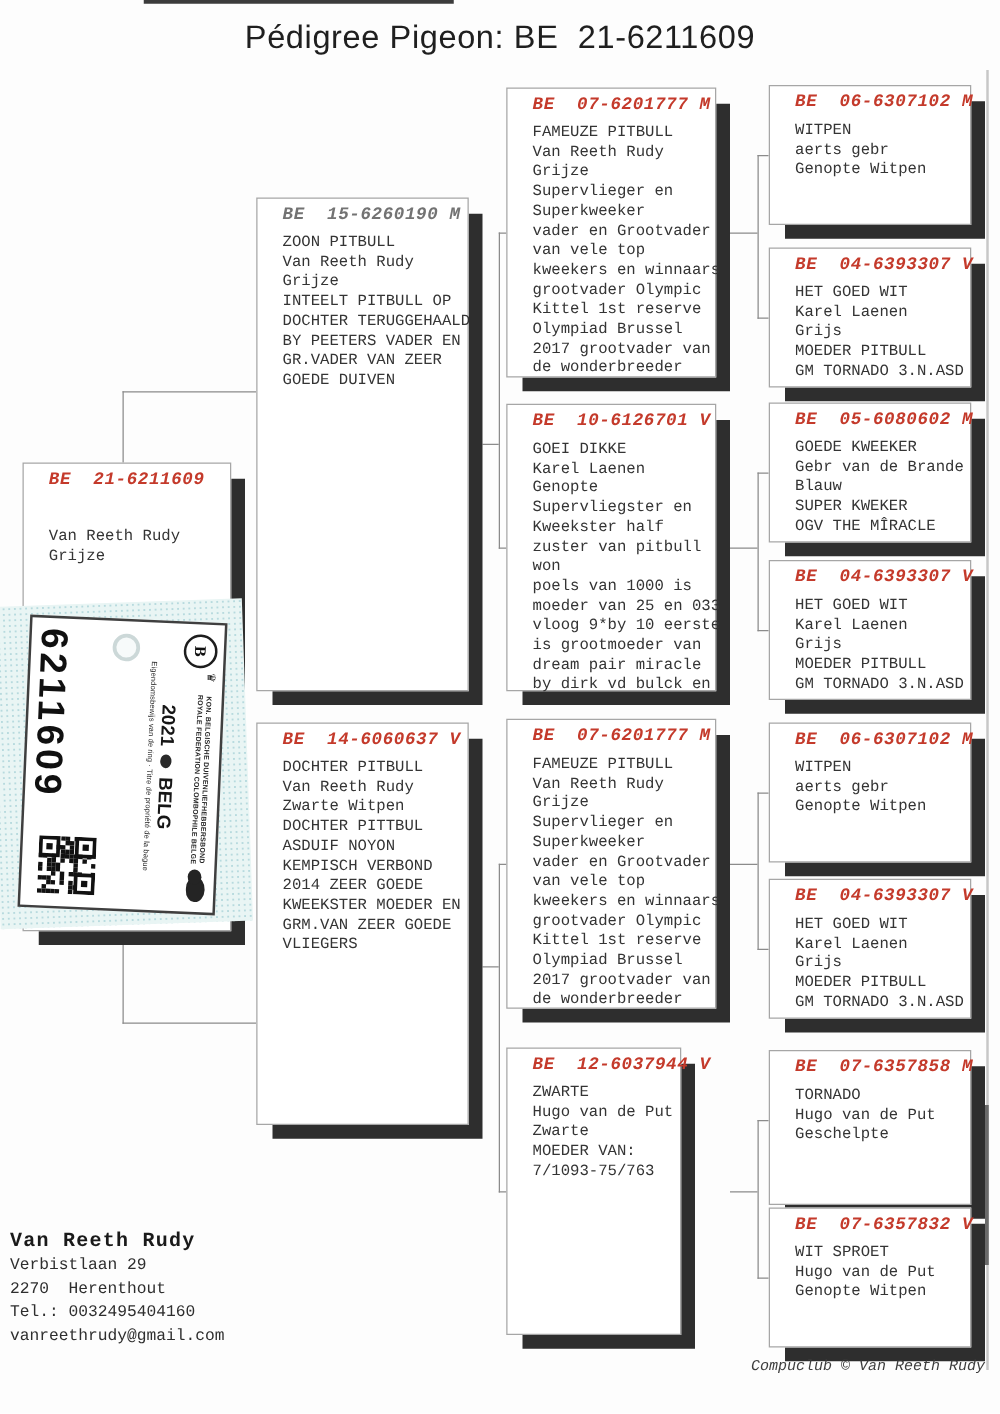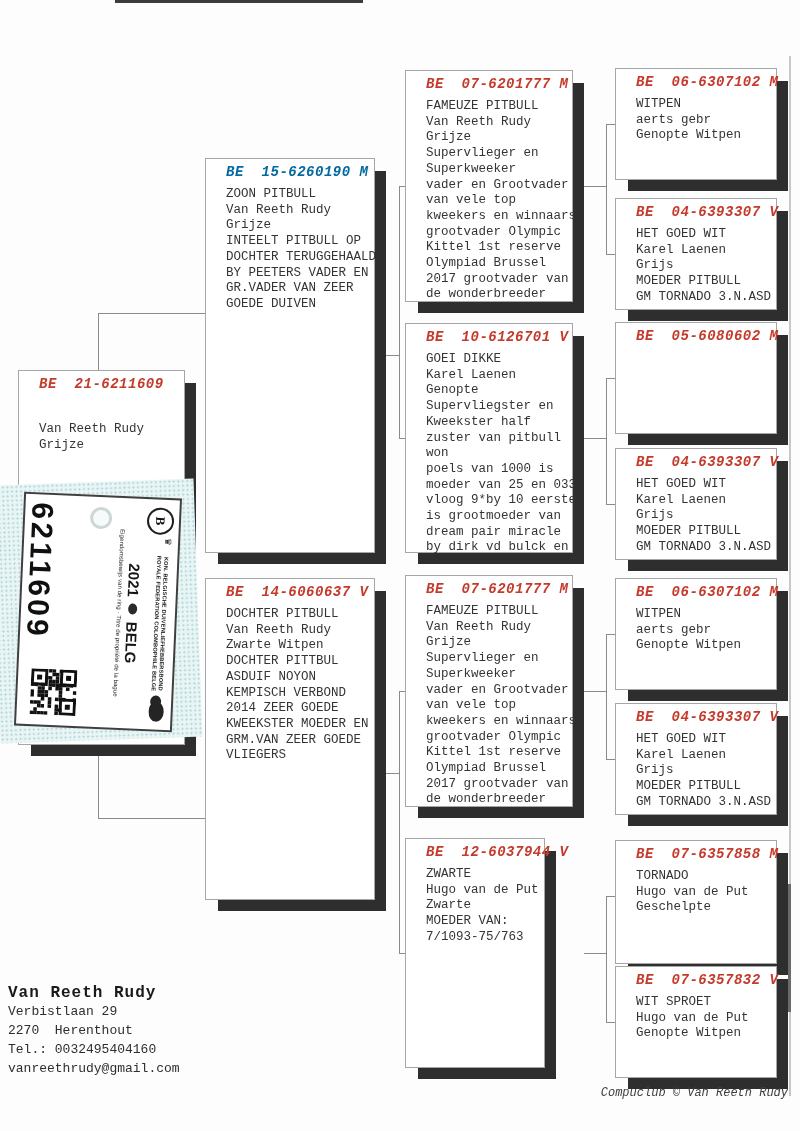--- a/index.html
+++ b/index.html
@@ -49,20 +49,21 @@
   .owner{position:absolute;left:8px;top:984px;color:#2e2e2e;}
   .owner .name{font-size:16px;font-weight:bold;letter-spacing:1px;color:#1a1a1a;}
   .owner .oline{font-size:13px;line-height:19px;white-space:pre;}
   .credit{position:absolute;right:12px;top:1086px;font-size:12px;font-style:italic;color:#3d3d3d;}
 </style>
 </head>
 <body>
 
 <div class="page">
 
+  <div class="title">Pédigree Pigeon: BE  21-6211609</div>
 
   <div id="pedigree">
       <div class="conn" style="left: 98px; top: 313px; width: 1px; height: 506px;"></div>
       <div class="conn" style="left: 98px; top: 313px; width: 107px; height: 1px;"></div>
       <div class="conn" style="left: 98px; top: 818px; width: 107px; height: 1px;"></div>
       <div class="conn" style="left: 399px; top: 186px; width: 1px; height: 253px;"></div>
       <div class="conn" style="left: 399px; top: 186px; width: 7px; height: 1px;"></div>
       <div class="conn" style="left: 399px; top: 438px; width: 7px; height: 1px;"></div>
       <div class="conn" style="left: 386px; top: 355px; width: 13px; height: 1px;"></div>
       <div class="conn" style="left: 399px; top: 691px; width: 1px; height: 263px;"></div>
@@ -89,21 +90,21 @@
       <div class="artifact" style="left: 789px; top: 56px; width: 2px; height: 1040px; background: rgb(199, 199, 199);"></div>
       <div class="artifact" style="left: 788px; top: 884px; width: 3px; height: 128px; background: rgb(106, 106, 106);"></div>
       <div class="pbox subject" style="left: 18px; top: 370px; width: 167px; height: 375px;">
         <div class="ring" style="color: rgb(196, 58, 43);">BE  21-6211609</div>
         <div class="body">
           <div class="line">Van Reeth Rudy</div>
           <div class="line">Grijze</div>
         </div>
       </div>
       <div class="pbox" style="left: 205px; top: 158px; width: 170px; height: 395px;">
-        <div class="ring" style="color: #0369a1;">BE  15-6260190 M</div>
+        <div class="ring" style="color: #737373;">BE  15-6260190 M</div>
         <div class="body">
           <div class="line">ZOON PITBULL</div>
           <div class="line">Van Reeth Rudy</div>
           <div class="line">Grijze</div>
           <div class="line">INTEELT PITBULL OP</div>
           <div class="line">DOCHTER TERUGGEHAALD</div>
           <div class="line">BY PEETERS VADER EN</div>
           <div class="line">GR.VADER VAN ZEER</div>
           <div class="line">GOEDE DUIVEN</div>
         </div>
@@ -200,20 +201,27 @@
         <div class="body">
           <div class="line">HET GOED WIT</div>
           <div class="line">Karel Laenen</div>
           <div class="line">Grijs</div>
           <div class="line">MOEDER PITBULL</div>
           <div class="line">GM TORNADO 3.N.ASD</div>
         </div>
       </div>
       <div class="pbox" style="left: 615px; top: 322px; width: 162px; height: 112px;">
         <div class="ring" style="color: rgb(196, 58, 43);">BE  05-6080602 M</div>
+        <div class="body">
+          <div class="line">GOEDE KWEEKER</div>
+          <div class="line">Gebr van de Brande</div>
+          <div class="line">Blauw</div>
+          <div class="line">SUPER KWEKER</div>
+          <div class="line">OGV THE MÎRACLE</div>
+        </div>
       </div>
       <div class="pbox" style="left: 615px; top: 448px; width: 162px; height: 112px;">
         <div class="ring" style="color: rgb(196, 58, 43);">BE  04-6393307 V</div>
         <div class="body">
           <div class="line">HET GOED WIT</div>
           <div class="line">Karel Laenen</div>
           <div class="line">Grijs</div>
           <div class="line">MOEDER PITBULL</div>
           <div class="line">GM TORNADO 3.N.ASD</div>
         </div>

